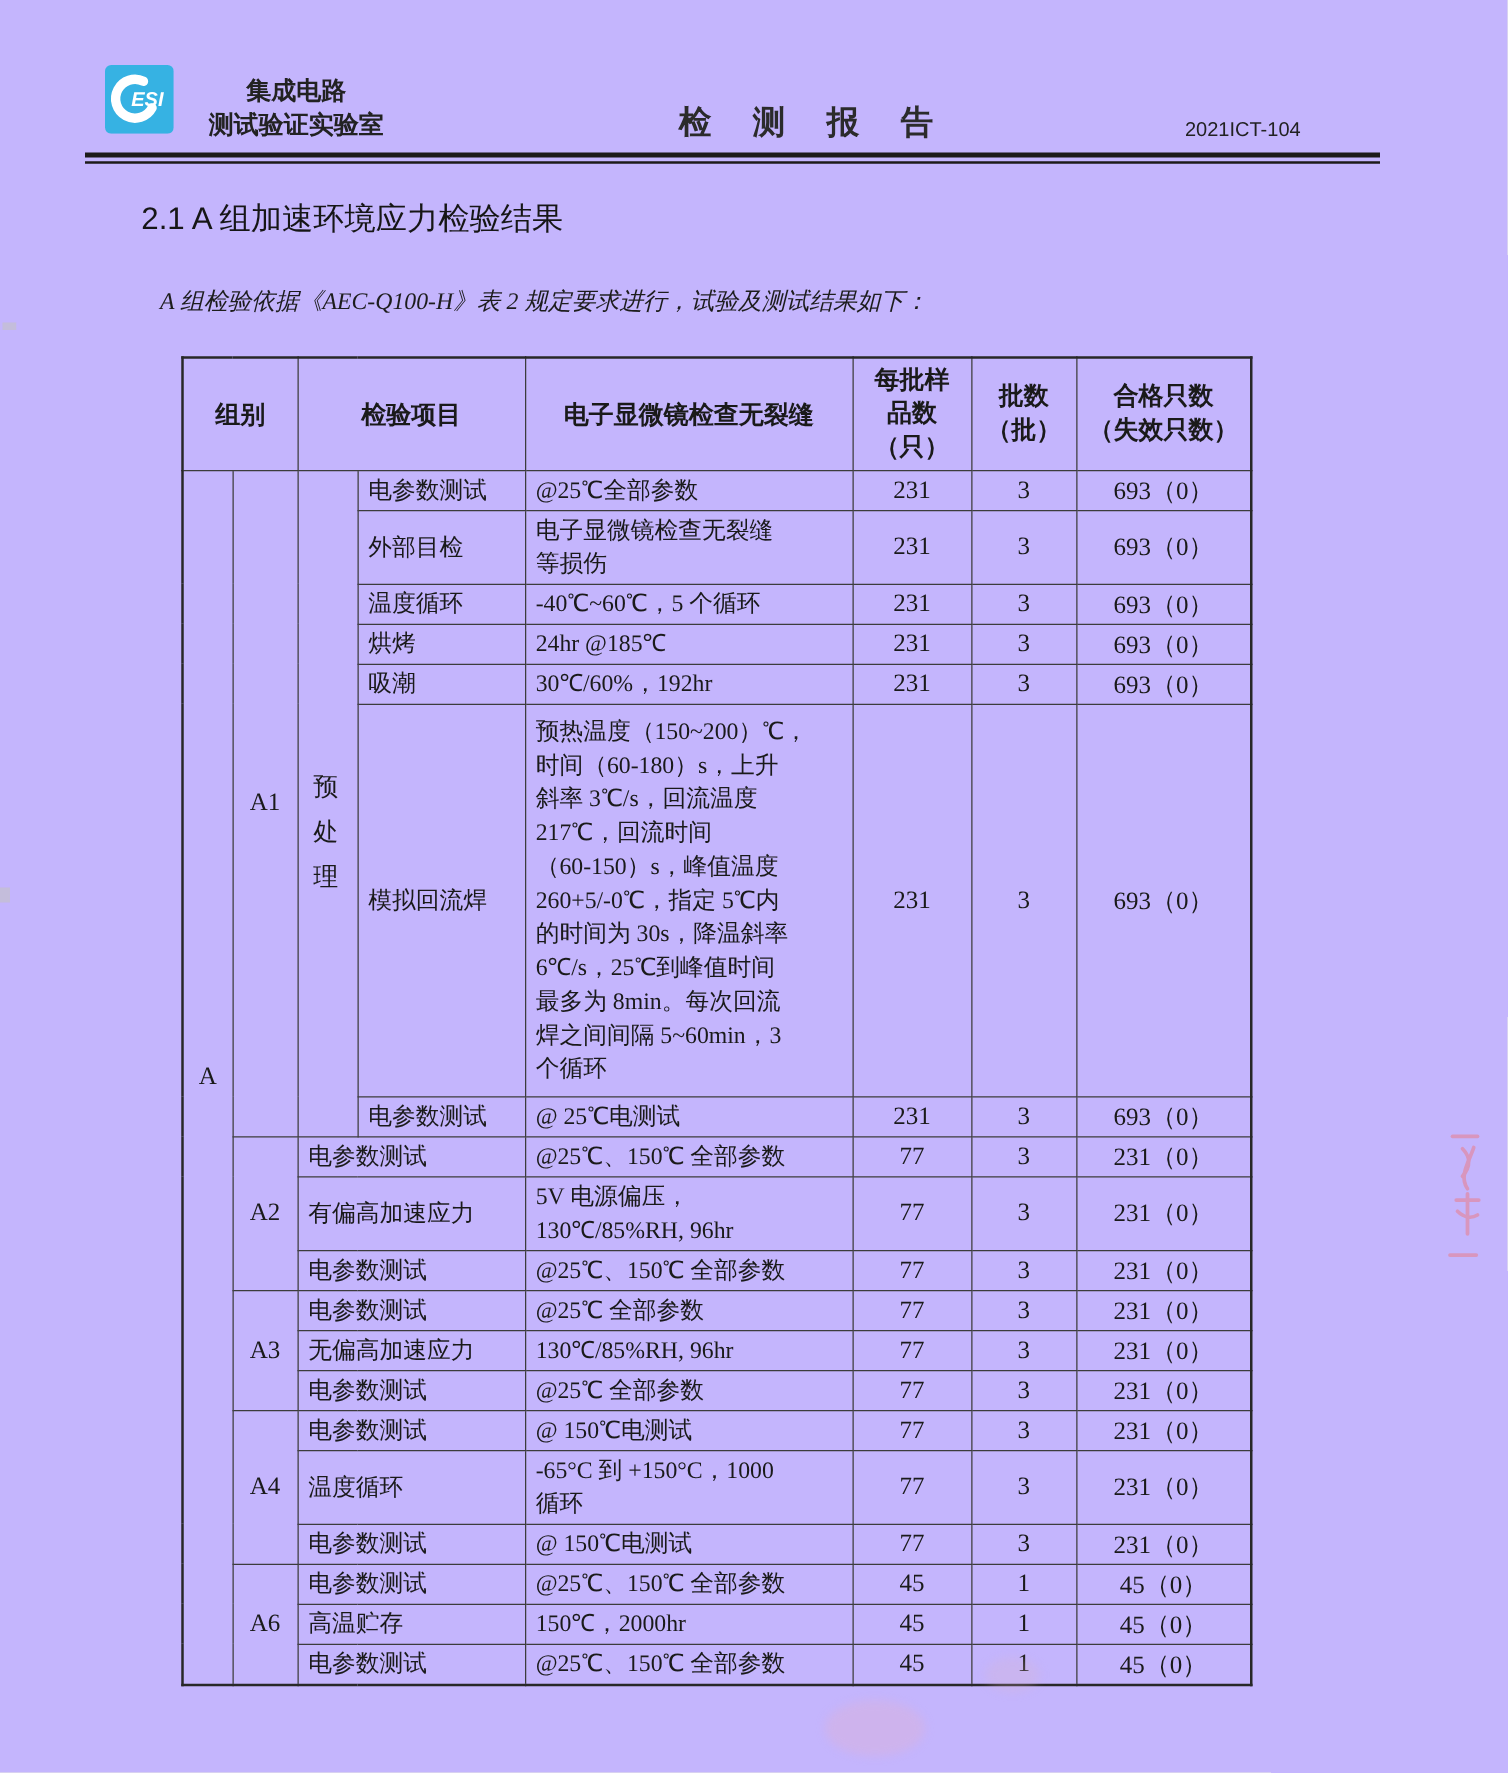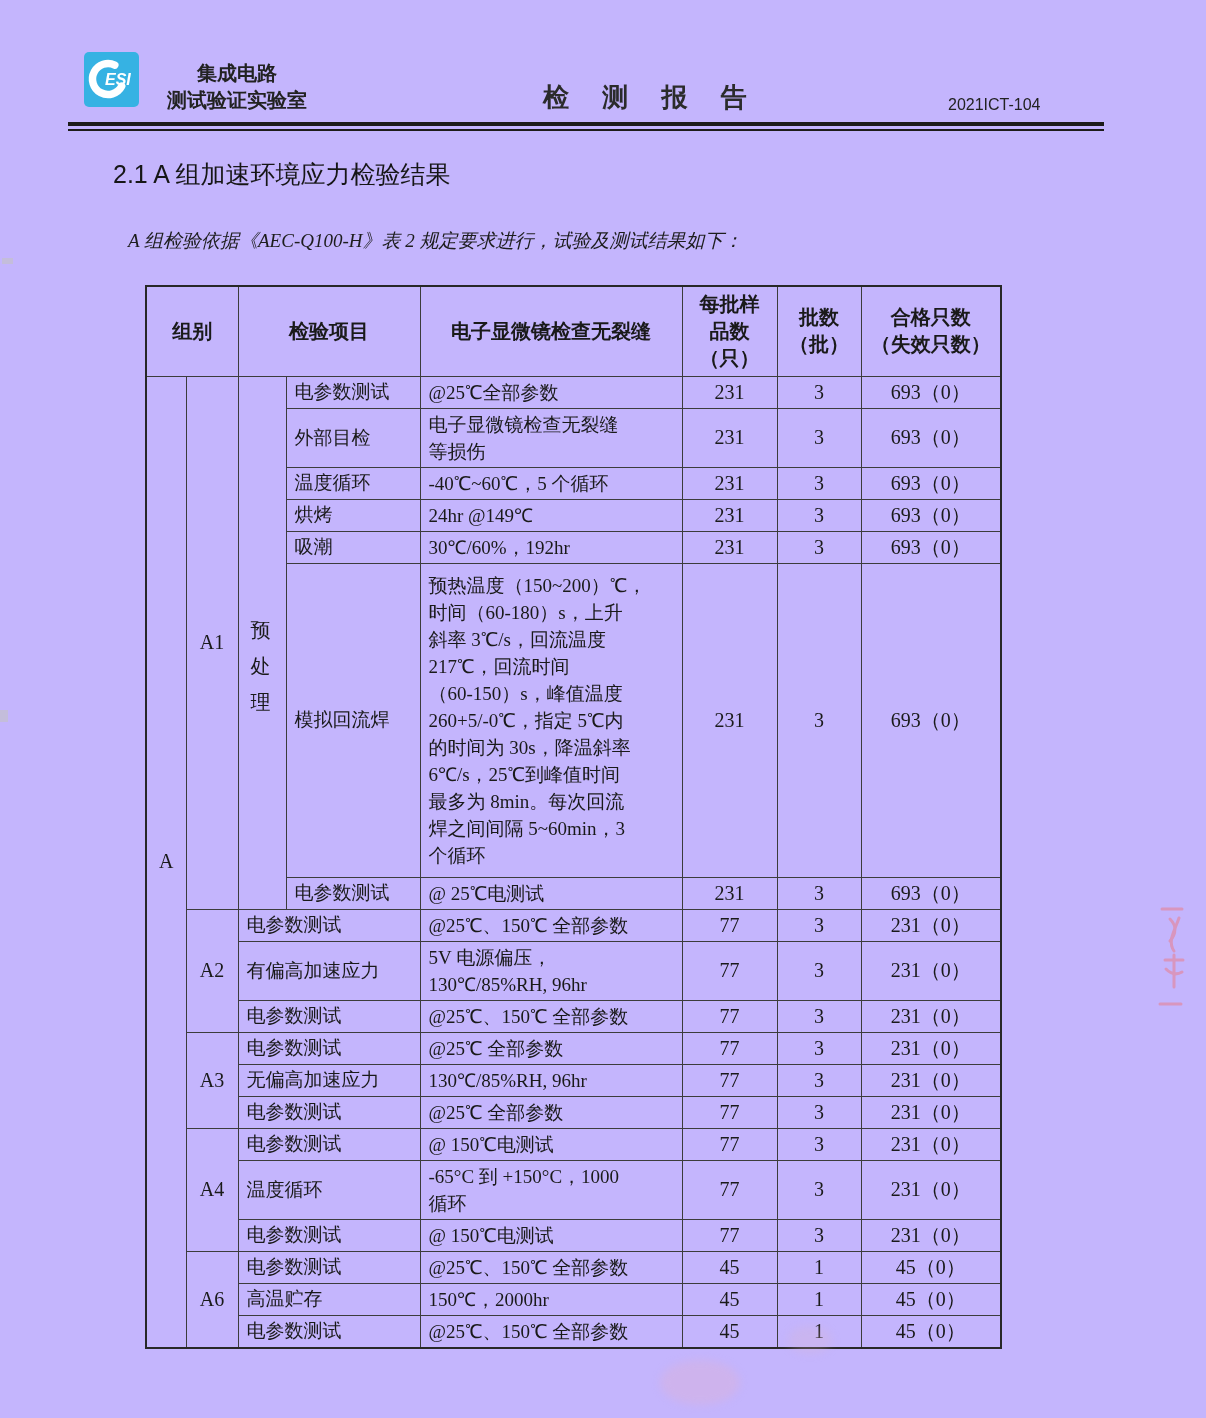--- a/index.html
+++ b/index.html
@@ -143,21 +143,21 @@
     </tr>
     <tr class="h30">
       <td class="c-item">温度循环</td>
       <td class="c-method">-40℃~60℃，5 个循环</td>
       <td class="c-num">231</td>
       <td class="c-num">3</td>
       <td class="c-num">693（0）</td>
     </tr>
     <tr class="h30">
       <td class="c-item">烘烤</td>
-      <td class="c-method">24hr @149℃</td>
+      <td class="c-method">24hr @185℃</td>
       <td class="c-num">231</td>
       <td class="c-num">3</td>
       <td class="c-num">693（0）</td>
     </tr>
     <tr class="h30">
       <td class="c-item">吸潮</td>
       <td class="c-method">30℃/60%，192hr</td>
       <td class="c-num">231</td>
       <td class="c-num">3</td>
       <td class="c-num">693（0）</td>

